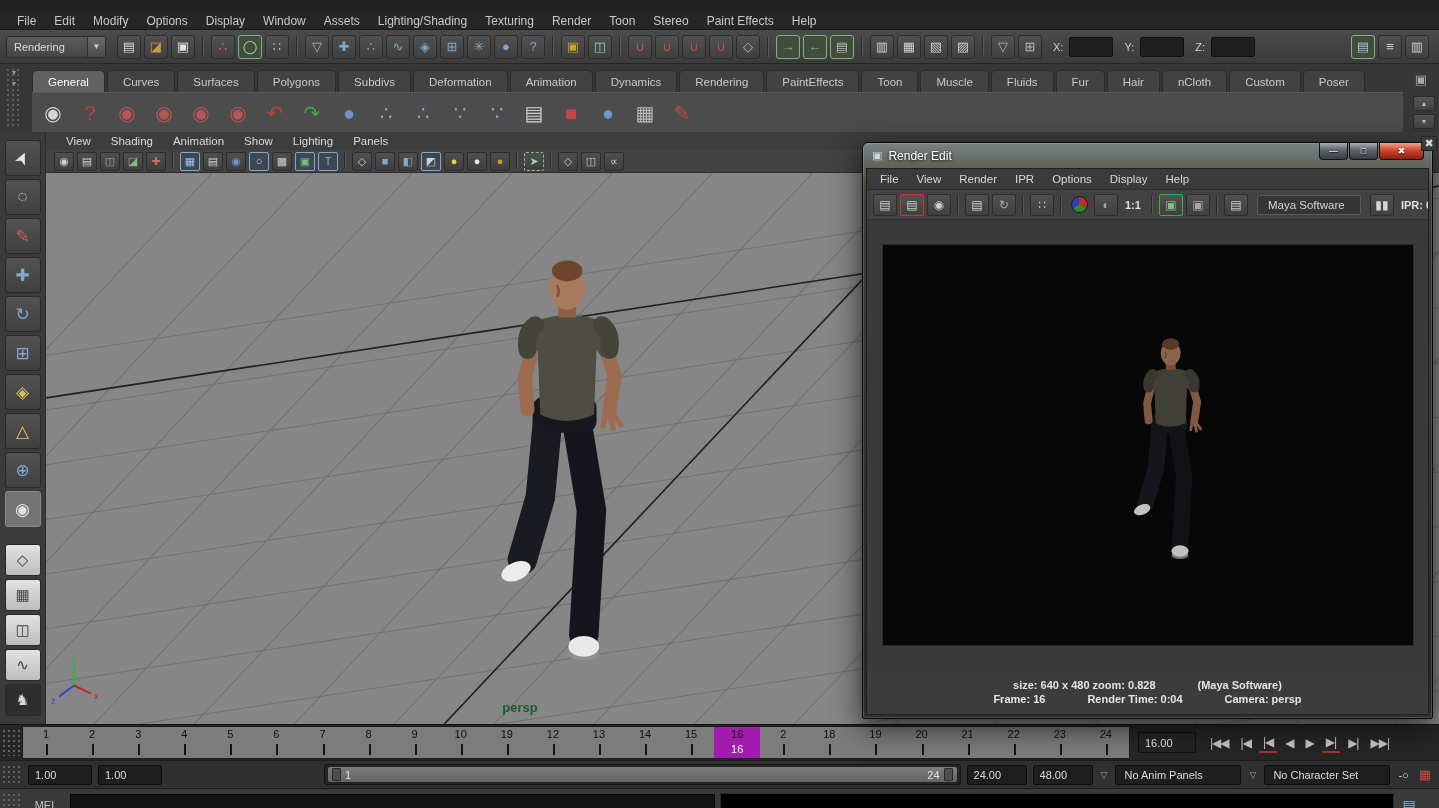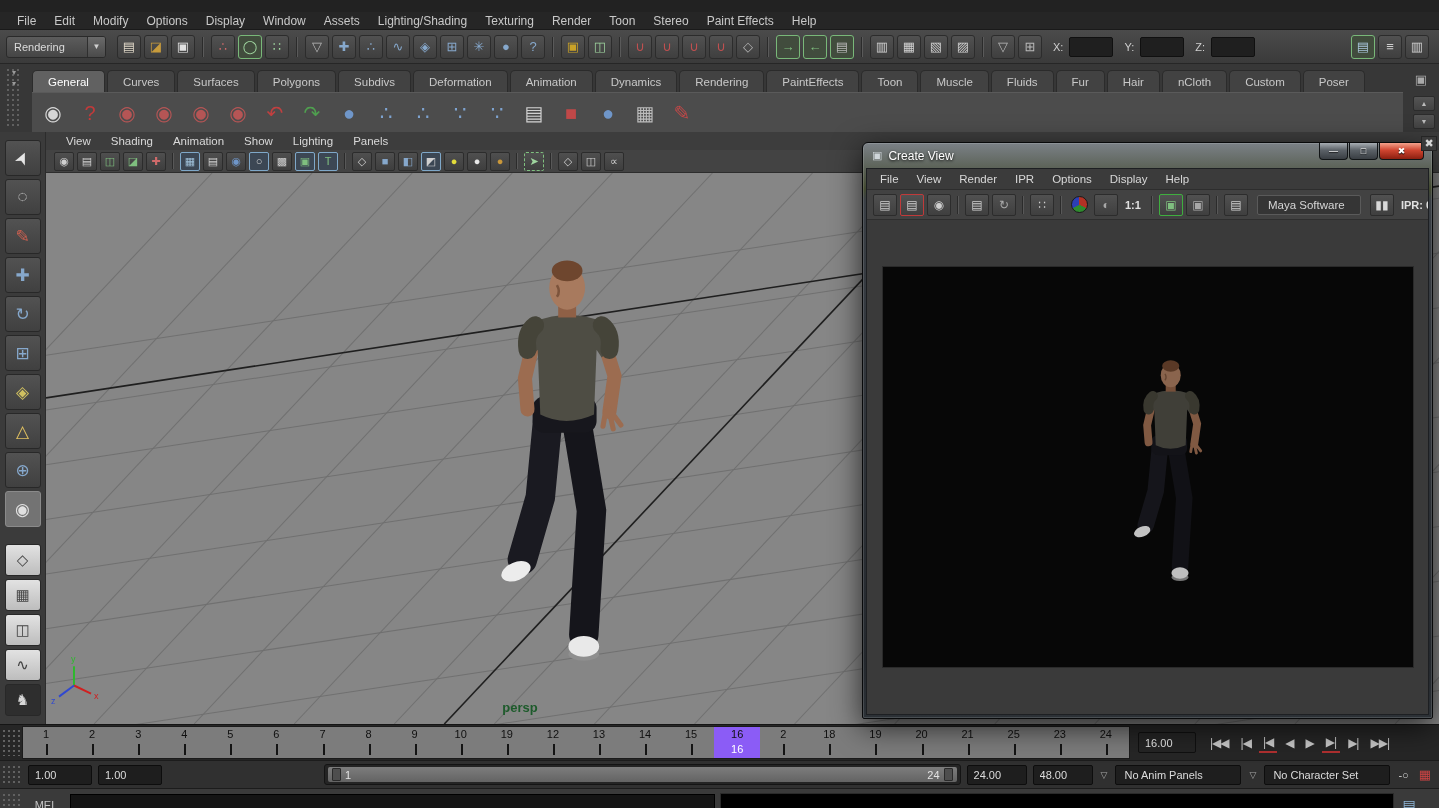--- a/index.html
+++ b/index.html
@@ -103,21 +103,21 @@
   .rv-line { display:flex; justify-content:center; gap:42px; font-size:11px; font-weight:bold; color:#e4e4e4; }
   
   .timeline { position:absolute; top:712px; left:0; right:0; height:36px; background:#262626; display:flex; align-items:center; border-top:1px solid #151515; }
   .grip { width:18px; align-self:stretch; margin:4px 2px;
     background-image:radial-gradient(circle at 2px 2px,#616161 1.1px,transparent 1.5px); background-size:5px 5px; }
   .ruler { width:1108px; height:33px; background:#7c7c7c; border:1px solid #1b1b1b; display:flex; }
   .frame { flex:1; position:relative; text-align:center; cursor:default; }
   .fnum { display:block; font-size:11px; color:#101010; line-height:15px; }
   .tick { position:absolute; left:50%; top:17px; width:2px; height:11px; background:#141414; }
   .fcur { display:none; font-size:11px; color:#ffffff; line-height:15px; }
-  .frame.current { background:#8b5cf6; }
+  .frame.current { background:#a21caf; }
   .frame.current .fcur { display:block; }
   .tfield { width:58px; height:21px; background:#252525; border:1px solid #101010; border-radius:2px;
     color:#e8e8e8; font-size:11px; padding:0 6px; margin-left:8px; }
   .playback { display:flex; align-items:center; margin-left:10px; gap:4px; }
   .pb { background:none; border:none; color:#c9c9c9; font-size:12px; letter-spacing:-1px; padding:2px 4px; cursor:default; }
   .pb.key { border-bottom:2px solid #b03030; }
   
   .rangebar { position:absolute; top:748px; left:0; right:0; height:28px; background:#303030;
     display:flex; align-items:center; gap:6px; border-top:1px solid #1c1c1c; padding-right:6px; }
   .rfield { width:64px; height:20px; background:#1e1e1e; border:1px solid #0d0d0d; border-radius:2px; color:#dcdcdc; font-size:11px; padding:0 6px; }
@@ -583,21 +583,21 @@
         </svg>
       </div>
     </div>
   </div>
 
   <div class="panel-close">✖</div>
 
   <div class="rv-window">
     <div class="rv-titlebar">
       <span class="rv-ticon">▣</span>
-      <span class="rv-title">Create View</span>
+      <span class="rv-title">Render Edit</span>
       <span class="rv-capbtns">
         <button class="cap">—</button>
         <button class="cap">□</button>
         <button class="cap close">✖</button>
       </span>
     </div>
     <div class="rv-body">
       <div class="rv-menubar">
 
       <span class="rv-menu">File</span>
@@ -673,20 +673,31 @@
               <span data-slot="">IPR: 0MB</span>
             </button>
           </span>
       </div>
       <div class="rv-view">
         <svg class="rv-canvas" viewBox="0 0 530 400">
           <rect width="530" height="400" fill="#070707"></rect>
           <use href="#figure" x="237" y="88" width="100" height="229" style="filter:brightness(0.82)"></use>
         </svg>
       </div>
+      <div class="rv-status">
+        <div class="rv-line">
+          <span>size: 640 x 480 zoom: 0.828</span>
+          <span>(Maya Software)</span>
+        </div>
+        <div class="rv-line">
+          <span>Frame: 16</span>
+          <span>Render Time: 0:04</span>
+          <span>Camera: persp</span>
+        </div>
+      </div>
     </div>
   </div>
 
   <div class="timeline">
     <div class="grip"></div>
     <div class="ruler">
 
     <div class="frame">
         <span class="fnum" data-slot="">1</span>
         <span class="tick"></span>
@@ -786,21 +797,21 @@
         <span class="fnum" data-slot="">20</span>
         <span class="tick"></span>
 
       </div>
         <div class="frame">
         <span class="fnum" data-slot="">21</span>
         <span class="tick"></span>
 
       </div>
         <div class="frame">
-        <span class="fnum" data-slot="">25</span>
+        <span class="fnum" data-slot="">22</span>
         <span class="tick"></span>
 
       </div>
         <div class="frame">
         <span class="fnum" data-slot="">23</span>
         <span class="tick"></span>
 
       </div>
         <div class="frame">
         <span class="fnum" data-slot="">24</span>

